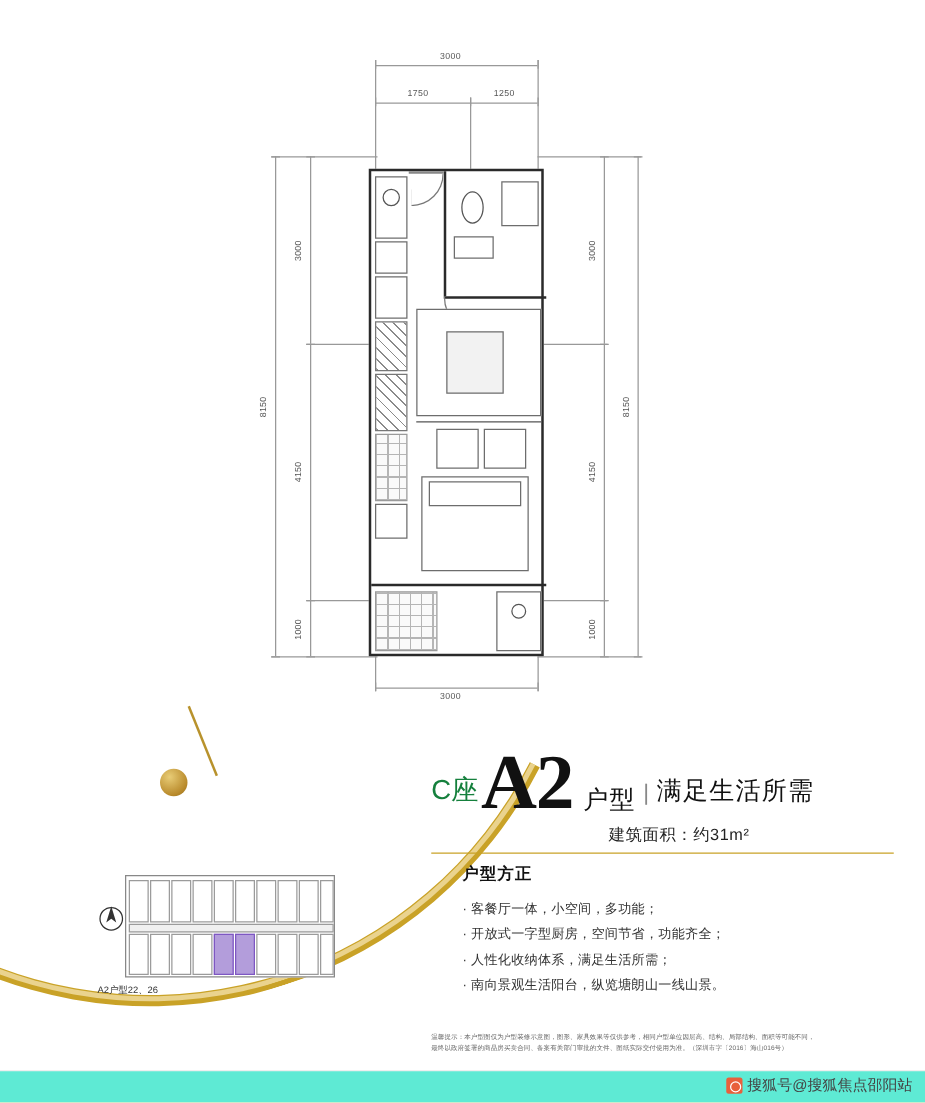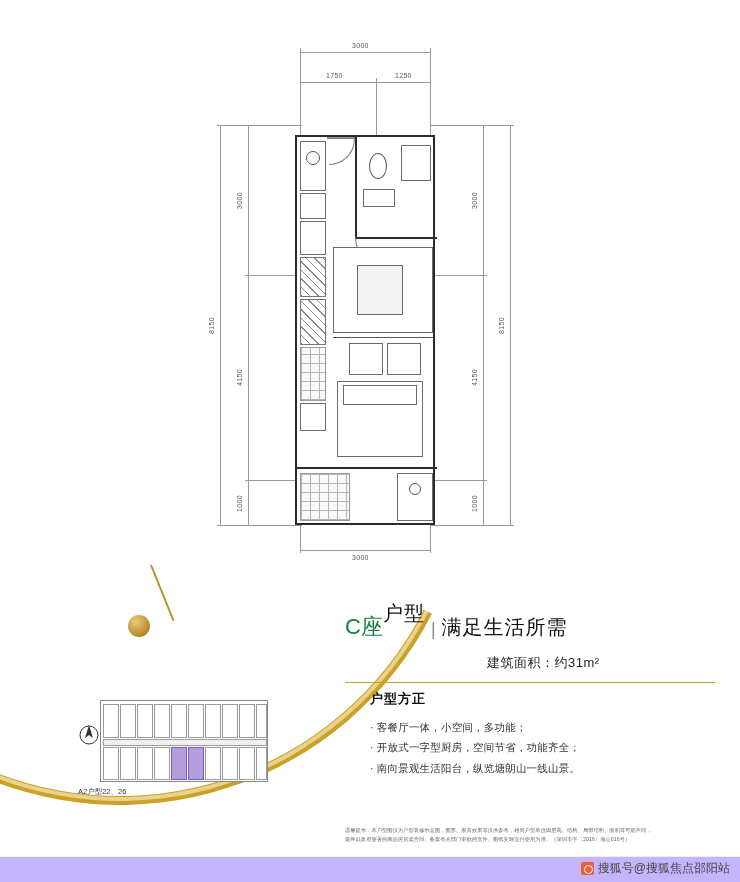--- a/index.html
+++ b/index.html
@@ -142,21 +142,21 @@
   .t-cseat { font-size: 22px; color: #15803d; margin-bottom: 6px; }
   .t-a2 {
     font-size: 62px;
     line-height: 0.85;
     font-weight: bold;
     color: #111;
     letter-spacing: -1px;
     margin: 0 8px 0 2px;
     font-family: "Liberation Serif", serif;
   }
-  .t-hx { font-size: 20px; color: #111; margin-bottom: 21px; letter-spacing: 1px; }
+  .t-hx { font-size: 20px; color: #111; margin-bottom: 0; letter-spacing: 1px; }
   .t-bar { margin: 0 6px 8px 6px; color: #888; font-size: 18px; }
   .t-rooms { font-size: 20px; color: #111; margin-bottom: 7px; letter-spacing: 1px; }
   .t-area {
     font-size: 13px;
     color: #222;
     margin: 6px 0 0 142px;
     letter-spacing: .5px;
   }
   .t-underline {
     position: absolute;
@@ -273,21 +273,21 @@
     letter-spacing: .1px;
   }
 
   
   .footer {
     position: absolute;
     left: 0;
     bottom: 0;
     width: 740px;
     height: 26px;
-    background: #c4b5fd;
+    background: #5eead4;
     border-top: 1px solid #eee;
   }
   .wm {
     position: absolute;
     right: 10px;
     bottom: 5px;
     font-size: 12px;
     color: #444;
     display: flex;
     align-items: center;
@@ -420,32 +420,34 @@
     <div class="wall h" style="left:0; top:330px; width:140px;"></div>
     <div class="tile" style="left:3px; top:336px; width:50px; height:48px;"></div>
     <div class="thin" style="left:100px; top:336px; width:36px; height:48px;"></div>
     <div class="ellipse" style="left:112px; top:346px; width:12px; height:12px;"></div>
   </div>
 </div>
 
 <div class="title-block">
   <div class="t-row">
     <span class="t-cseat">C座</span>
+    <span class="t-a2">A2</span>
     <span class="t-hx">户型</span>
     <span class="t-bar">|</span>
     <span class="t-rooms">满足生活所需</span>
   </div>
   <div class="t-area">建筑面积：约31m²</div>
   <div class="t-underline"></div>
 </div>
 
 <div class="desc">
   <div class="desc-title">户型方正</div>
   <div class="desc-item">· 客餐厅一体，小空间，多功能；</div>
   <div class="desc-item">· 开放式一字型厨房，空间节省，功能齐全；</div>
+  <div class="desc-item">· 人性化收纳体系，满足生活所需；</div>
   <div class="desc-item">· 南向景观生活阳台，纵览塘朗山一线山景。</div>
 </div>
 
 <div class="keyplan">
   <svg class="compass" viewBox="0 0 22 26">
     <circle cx="11" cy="13" r="9" fill="none" stroke="#333" stroke-width="1"></circle>
     <polygon points="11,3 15,16 11,13 7,16" fill="#333"></polygon>
   </svg>
   <div class="kp-frame">
 

